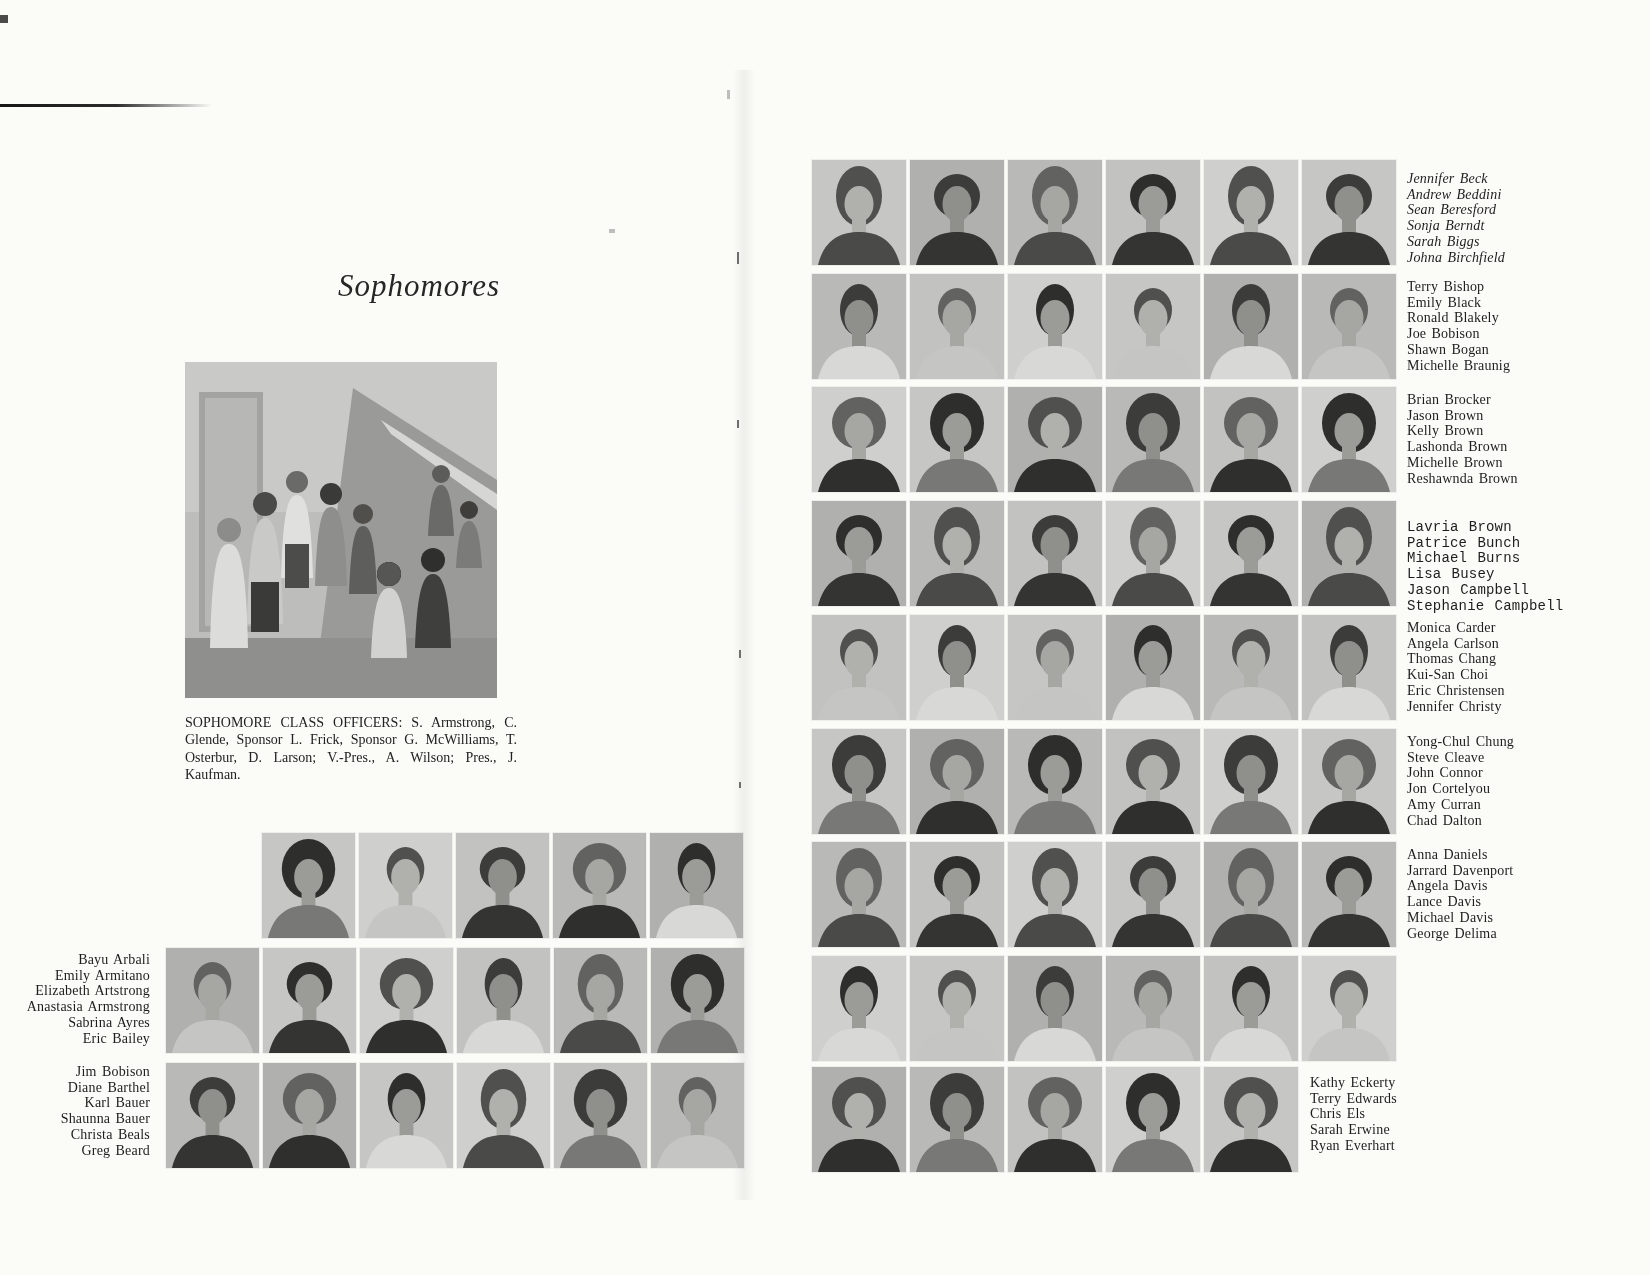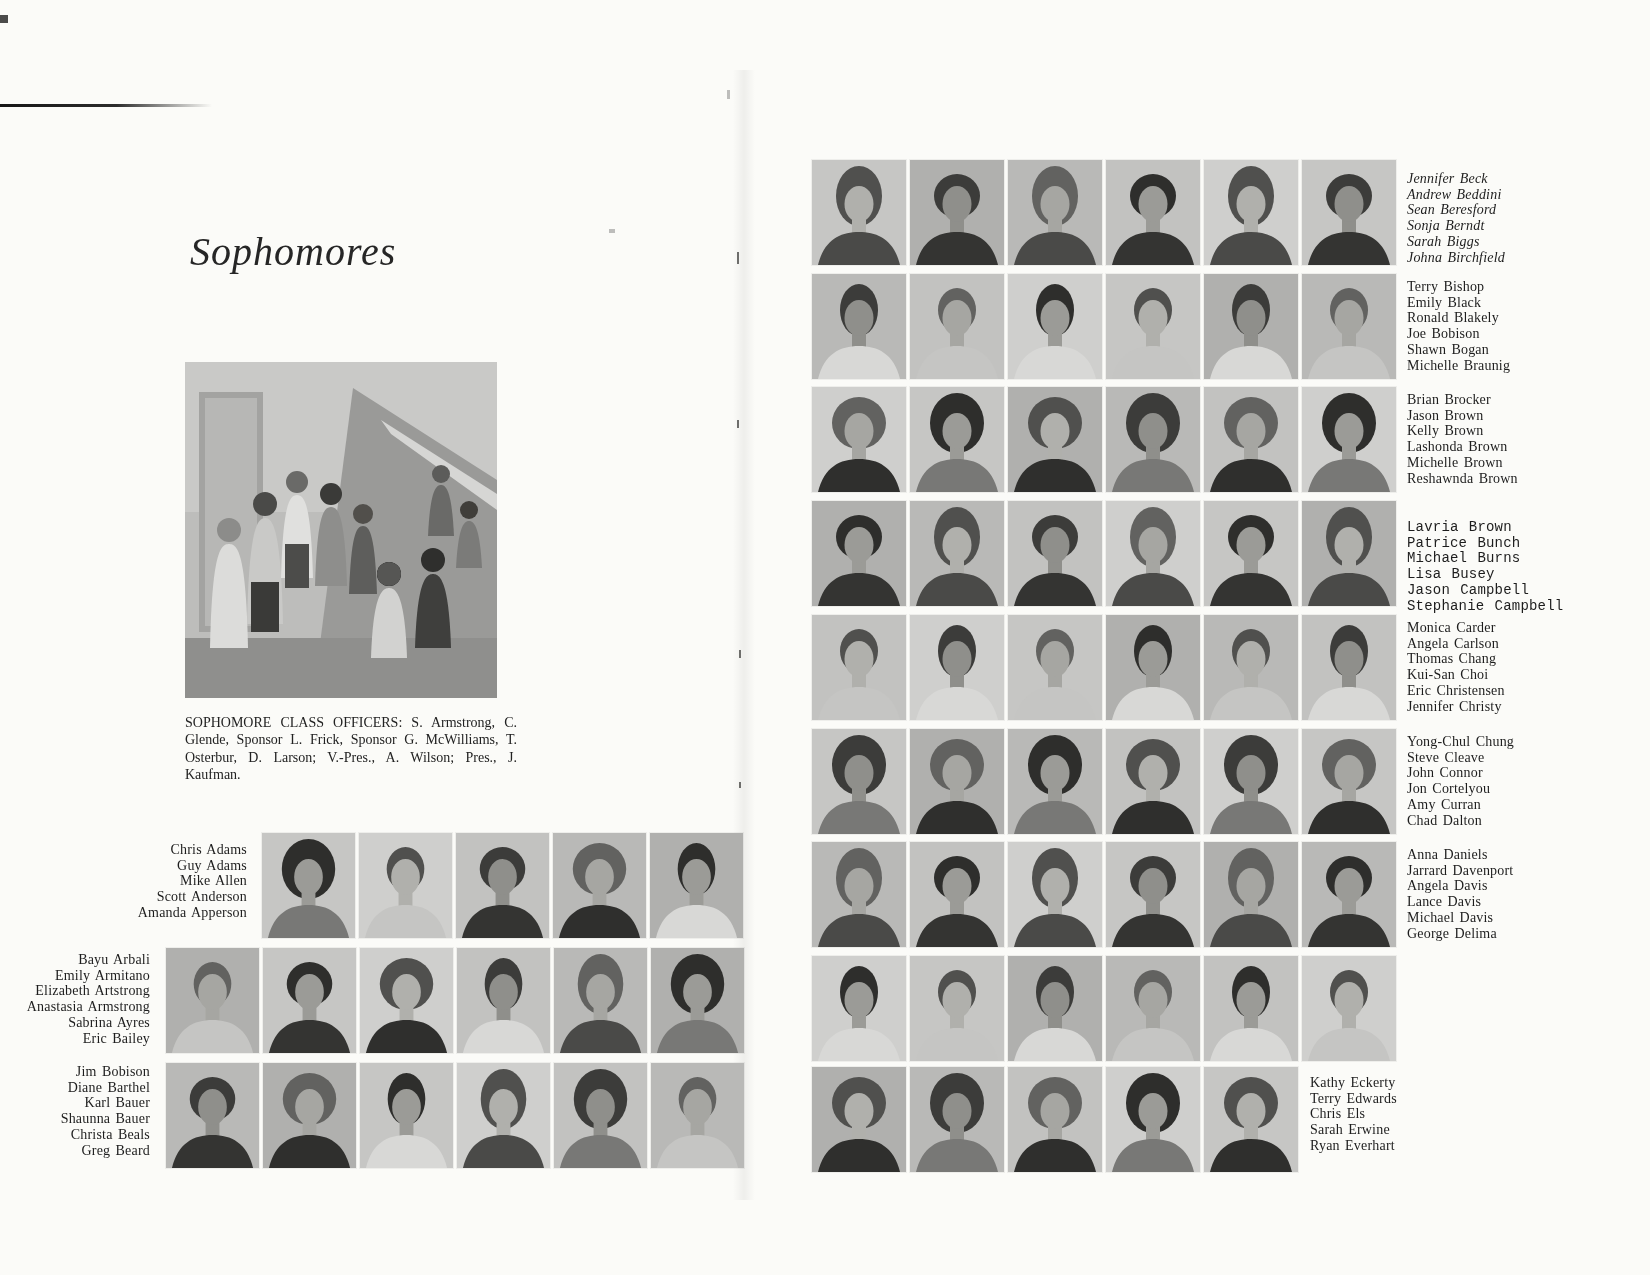--- a/index.html
+++ b/index.html
@@ -3,22 +3,22 @@
 <meta charset="utf-8">
 <style>
   html,body{margin:0;padding:0;background:#e9e9e7;}
   #canvas{
     position:relative;width:1650px;height:1275px;background:#fbfbf8;
     overflow:hidden;font-family:"Liberation Serif","DejaVu Serif",serif;color:#1f1f1f;
   }
   .abs{position:absolute;}
   
   #title{
-    left:190px;top:230px;width:310px;text-align:left;
-    font-style:italic;font-size:40px;line-height:43px;letter-spacing:1px;color:#262626;
+    left:190px;top:264px;width:310px;text-align:right;
+    font-style:italic;font-size:31px;line-height:43px;letter-spacing:1px;color:#262626;
   }
   
   #officers-photo{left:185px;top:362px;width:312px;height:336px;}
   #officers-photo svg{display:block;width:100%;height:100%;}
   #officers-caption{
     left:185px;top:714px;width:332px;font-size:14px;line-height:17.4px;
     text-align:justify;color:#222;
   }
   
   .name-col{font-size:14px;line-height:15.7px;letter-spacing:.2px;word-spacing:1.6px;color:#1d1d1d;}
@@ -117,27 +117,20 @@
 
     <div class="abs" id="officers-caption">SOPHOMORE CLASS OFFICERS: S. Armstrong, C. Glende, Sponsor L. Frick, Sponsor G. McWilliams, T. Osterbur, D. Larson; V.-Pres., A. Wilson; Pres., J. Kaufman.</div>
 
     <div id="left-grid"></div>
   </div>
 
   <div>
     <div id="right-grid"></div>
   </div>
 
-<div class="abs name-col right" style="left: 0px; width: 247px; top: 842px;">
-      <div class="name-line">Chris Adams</div>
-      <div class="name-line">Guy Adams</div>
-      <div class="name-line">Mike Allen</div>
-      <div class="name-line">Scott Anderson</div>
-      <div class="name-line">Amanda Apperson</div>
-    </div>
     <div class="portrait" style="left: 262px; top: 833px; width: 93px; height: 105px;">
       <svg viewBox="0 0 94 105" preserveAspectRatio="none" aria-hidden="true">
         <rect width="94" height="105" fill="#c6c6c4"></rect>
         <ellipse cx="47" cy="36" rx="27" ry="30" fill="#2e2e2c"></ellipse>
         <rect x="40" y="55" width="14" height="18" fill="#9b9b97"></rect>
         <ellipse cx="47" cy="44" rx="14.5" ry="18" fill="#9b9b97"></ellipse>
         <path d="M6,105 C12,80 28,72 47,72 C66,72 82,80 88,105 Z" fill="#787876"></path>
       </svg>
     </div>
     <div class="portrait" style="left: 359px; top: 833px; width: 93px; height: 105px;">

